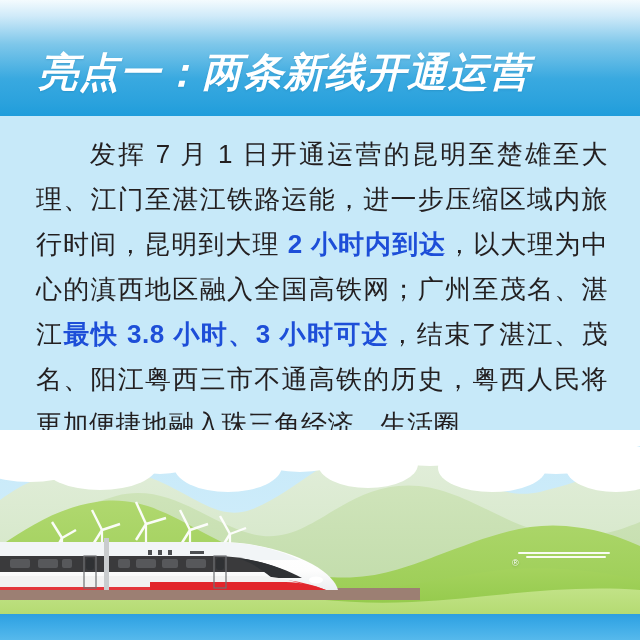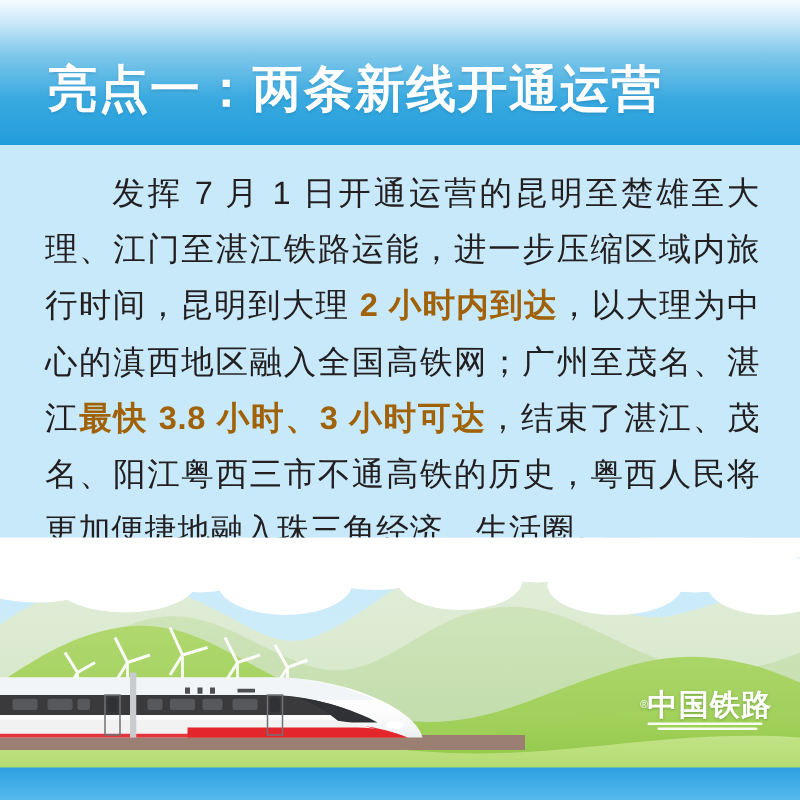--- a/index.html
+++ b/index.html
@@ -9,37 +9,38 @@
     background:#c7e9f9;
     position:relative;
   }
   .poster{position:relative;width:640px;height:640px;overflow:hidden;background:#c7e9f9;}
 
   
   .header{
     position:absolute;left:0;top:0;width:640px;height:116px;
     background:linear-gradient(180deg,#f4fbfe 0%,#cfeaf9 14%,#7ec7ea 38%,#39a9e0 68%,#2ba2dd 88%,#1f9ddb 100%);
     overflow:hidden;
+    font-style:italic;
   }
   .header-title{
     position:absolute;left:38px;top:50px;
     font-size:40px;line-height:44px;font-weight:bold;color:#ffffff;
     letter-spacing:1px;white-space:nowrap;
     text-shadow:0 1px 2px rgba(20,110,160,.28);
   }
 
   
   .article{
     position:absolute;left:36px;top:132px;width:572px;
     font-size:26px;line-height:45px;color:#231f20;
     text-align:justify;text-justify:inter-character;
     letter-spacing:.5px;
   }
   .article .indent{display:inline-block;width:52px;}
-  .hl{color:#a16207;font-weight:bold;}
+  .hl{color:#1d4ed8;font-weight:bold;}
 
   
   .scene{position:absolute;left:0;bottom:0;width:640px;height:210px;overflow:hidden;}
   .sky{position:absolute;left:0;top:0;width:640px;height:210px;
        background:linear-gradient(180deg,#c7e9f9 0%,#cdecfa 40%,#d6effb 100%);}
   .scene svg{position:absolute;left:0;top:0;}
 
   
   .logo{
     position:absolute;right:12px;bottom:26px;width:120px;height:62px;
@@ -220,21 +221,21 @@
           <rect x="168" y="120" width="4" height="5"></rect>
           <rect x="190" y="121" width="14" height="3"></rect>
         </g>
 
         <ellipse cx="316" cy="150" rx="7" ry="3.4" fill="#ffffff"></ellipse>
       </g>
     </svg>
 
     <div class="logo">
       <div class="logo-cn">
-        <span class="logo-reg">®</span><span>中国铁路</span>
+        <span class="logo-reg">®</span>
       </div>
       <div class="logo-swoosh">
           <i></i>
           <i></i>
         </div>
     </div>
   </div>
 
   <div class="bottom-strip"></div>
 

